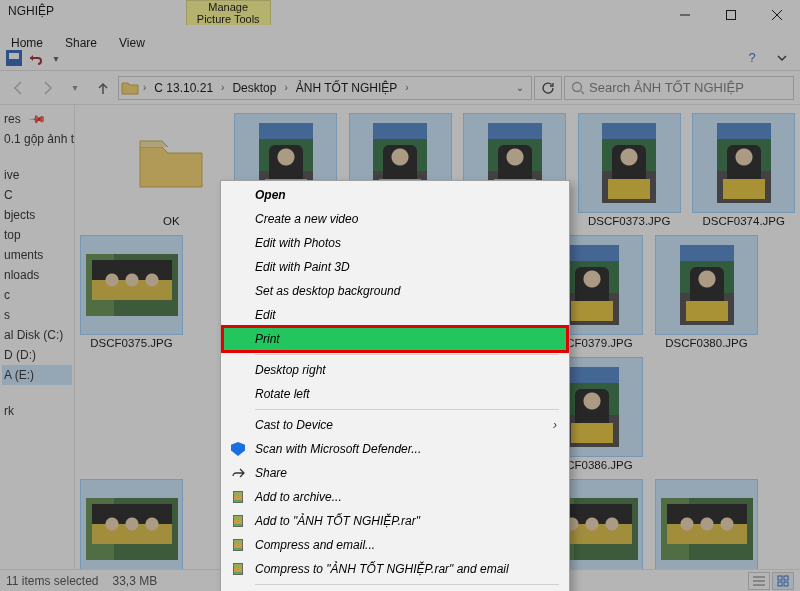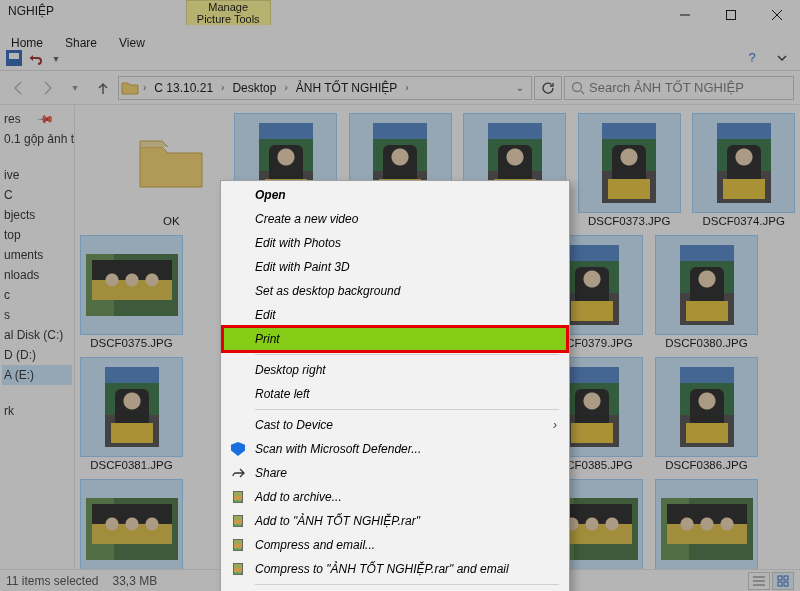--- a/index.html
+++ b/index.html
@@ -31,21 +31,21 @@
   .crumb-sep { font-size: 10px; color: #555; padding: 0 2px; }
   .addr-drop { width:18px; display:flex; align-items:center; justify-content:center; font-size:10px; color:#555;}
   .refresh { width: 28px; height: 24px; border: 1px solid #c9c9c9; display:flex; align-items:center; justify-content:center;}
   .search { width: 230px; height: 24px; border: 1px solid #c9c9c9; display: flex; align-items: center; padding: 0 6px; gap: 4px; color: #999; }
   .search svg { flex-shrink: 0; }
   .search input { border: none; outline: none; font-size: 13px; color: #999; flex: 1; background: transparent;}
 
   
   .body { flex: 1; display: flex; min-height: 0;}
   .sidebar { width: 75px; border-right: 1px solid #e5e5e5; padding: 4px 2px; overflow: hidden; position: relative;}
-  .sidebar-row { height: 20px; line-height: 20px; white-space: nowrap; font-size: 12px; color: #222; padding-left: 2px; display:flex; align-items:center; gap:16px;}
+  .sidebar-row { height: 20px; line-height: 20px; white-space: nowrap; font-size: 12px; color: #222; padding-left: 2px; display:flex; align-items:center; gap:8px;}
   .sidebar-row.gap { height: 16px; }
   .sidebar-row.selected { background: #cce8ff; }
   .pin { font-size:11px; color:#555; transform: rotate(45deg); margin-left:2px;}
 
   .content { flex: 1; overflow: hidden; padding: 8px 4px; position: relative;}
   .grid-row { display: flex; gap: 10px; margin-bottom: 8px; }
   .thumb-cell { width: 105px; display: flex; flex-direction: column; align-items: center; }
   .thumb-wrap { width: 103px; height: 100px; display: flex; align-items: center; justify-content: center; border: 1px solid transparent; }
   .thumb-wrap.sel { background: #cce8ff; border-color: #99d1ff; }
   .thumb-wrap.folder svg { width: 70px; height: 60px; }
@@ -58,21 +58,21 @@
 
   
   .statusbar { height: 22px; border-top: 1px solid #e5e5e5; display: flex; align-items: center; padding: 0 6px; gap: 14px; font-size: 11px; color: #444;}
   .statusbar .right { margin-left: auto; display:flex; gap:2px;}
   .view-btn { width: 22px; height: 18px; border: 1px solid #ccc; display:flex; align-items:center; justify-content:center;}
 
   
   .context-menu { position: absolute; left: 220px; top: 180px; width: 350px; background: #f2f2f2; border: 1px solid #a0a0a0; box-shadow: 4px 4px 8px rgba(0,0,0,0.25); z-index: 5; padding: 2px;}
   .cm-item { height: 24px; display: flex; align-items: center; padding: 0 10px 0 32px; font-size: 12px; color: #000; position: relative; white-space: nowrap; font-style: italic;}
   .cm-item.bold { font-weight: 600; }
-  .cm-item.highlighted { background: #84cc16; outline: 3px solid #e40000; outline-offset: -1px; z-index: 6;}
+  .cm-item.highlighted { background: #22c55e; outline: 3px solid #e40000; outline-offset: -1px; z-index: 6;}
   .cm-sep { height: 1px; background: #d0d0d0; margin: 3px 8px 3px 32px;}
   .cm-icon { position: absolute; left: 6px; width: 18px; height: 18px; display:flex; align-items:center; justify-content:center;}
   .cm-arrow { margin-left: auto; font-size: 12px; color: #333; padding-left: 10px;}
 
   .file-icon { width:10px; height:12px; background:linear-gradient(to bottom,#9a5 0 4px,#c94 4px 8px,#5a5 8px 12px); border:1px solid #666;}
   .shield-icon { width:14px;height:14px; background:#1a6fe0; clip-path: polygon(50% 0,100% 20%,100% 60%,50% 100%,0 60%,0 20%);}
 
   .rbn-save { width:16px;height:16px; background:#265fb7; position:relative;}
   .rbn-save::after{content:"";position:absolute;left:3px;top:3px;width:10px;height:6px;background:#fff;}
   .rbn-undo { width:18px;height:14px; }
@@ -308,26 +308,20 @@
             <div class="thumb-label">DSCF0379.JPG</div>
           </div>
           <div class="thumb-cell">
             <div class="thumb-wrap sel ">
               <div class="thumb-portrait"></div>
             </div>
             <div class="thumb-label">DSCF0380.JPG</div>
           </div>
         </div>
         <div class="grid-row">
-          <div class="thumb-cell">
-            <div class="thumb-wrap sel ">
-              <div class="thumb-portrait"></div>
-            </div>
-            <div class="thumb-label">DSCF0381.JPG</div>
-          </div>
           <div class="thumb-cell" style="visibility: hidden;">
             <div class="thumb-wrap sel ">
               <div class="thumb-portrait"></div>
             </div>
             <div class="thumb-label"></div>
           </div>
           <div class="thumb-cell" style="visibility: hidden;">
             <div class="thumb-wrap sel ">
               <div class="thumb-portrait"></div>
             </div>

